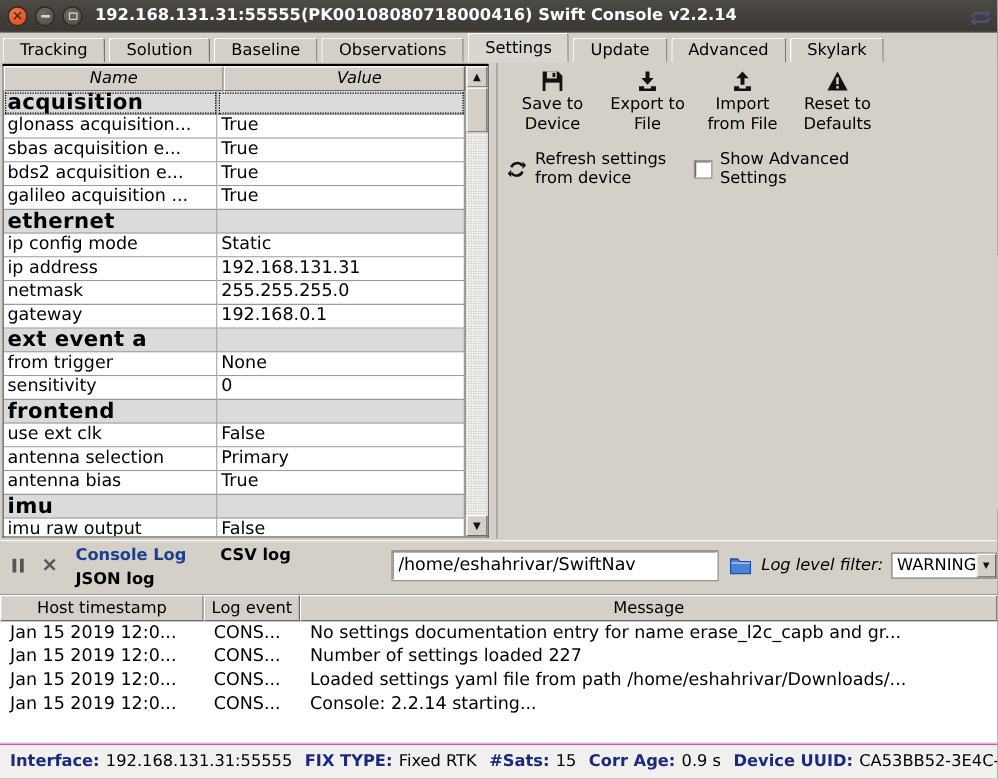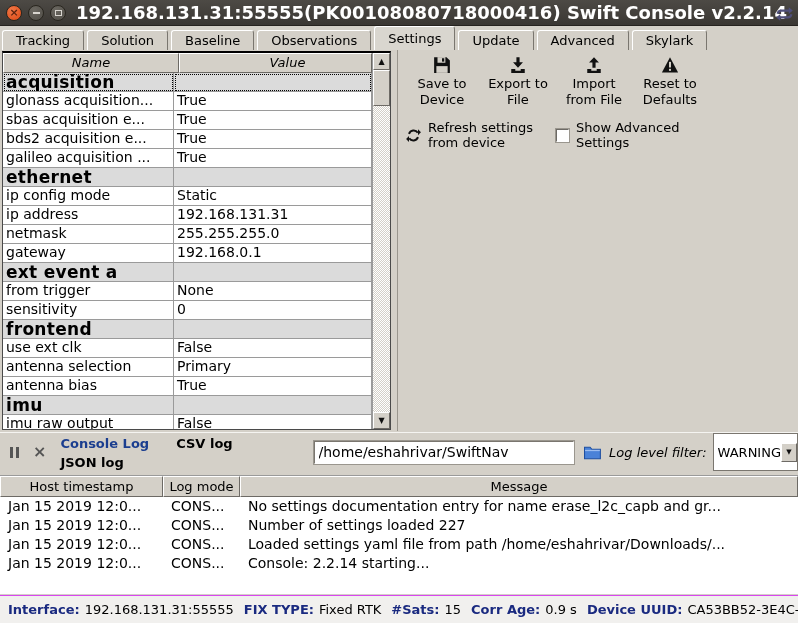--- a/index.html
+++ b/index.html
@@ -15,21 +15,21 @@
   }
   .winbtn {
     width:16px; height:16px; border-radius:50%; margin-left:6px;
     background:radial-gradient(circle at 35% 30%, #6b6861, #504d47);
     border:1px solid #29261f; display:flex; align-items:center; justify-content:center;
     color:#d8d5cf; font-size:11px; line-height:1;
   }
   .winbtn.close { background:radial-gradient(circle at 35% 30%, #f07746, var(--ubuntuOrange,#dd4814)); color:#5c2410; font-weight:bold; }
   .winbtn .mini { display:block; width:7px; height:2px; background:#d8d5cf; }
   .winbtn .maxi { display:block; width:7px; height:6px; border:1.5px solid #d8d5cf; }
-  .title-text { color:#fff; font-weight:bold; font-size:18px; margin-left:10px; white-space:nowrap; }
+  .title-text { color:#fff; font-weight:bold; font-size:13px; margin-left:10px; white-space:nowrap; }
   
   .tabbar { height:24px; display:flex; align-items:flex-end; padding-left:2px; }
   .tab {
     height:20px; line-height:19px; padding:0 13px; margin-right:3px; font-size:13px;
     background:#d4d0c8; border:1px solid #7a766f; border-bottom:none;
     border-top-color:#fff; border-left-color:#fff; border-radius:3px 3px 0 0;
     white-space:nowrap;
   }
   .tab.active { height:24px; line-height:23px; background:#d9d6cf; position:relative; z-index:3; }
   
@@ -96,21 +96,21 @@
   .ct-tab { font-weight:bold; font-size:13px; margin-right:22px; white-space:nowrap; }
   .ct-tab.active { color:var(--consoleTabBlue,#1b3e8f); }
   .log-input {
     width:292px; height:23px; background:#fff; border:1px solid #7a766f;
     border-bottom-color:#fff; border-right-color:#fff; outline:1px solid #9a968e;
     font-family:"DejaVu Sans",sans-serif; font-size:14px; padding:0 4px; margin-right:10px;
   }
   .folder-icon { margin-right:8px; }
   .filter-label { font-size:13px; margin-right:6px; white-space:nowrap;font-style:italic; }
   .dropdown {
-    width:92px; height:38px; background:#fff; border:1px solid #7a766f;
+    width:92px; height:21px; background:#fff; border:1px solid #7a766f;
     display:flex; align-items:center; font-size:13px;
   }
   .dropdown .dd-value { flex:1; padding-left:4px; overflow:hidden; white-space:nowrap; }
   .dd-btn {
     width:16px; height:19px; background:#d4d0c8; border:1px solid #6d6a65;
     border-top-color:#fff; border-left-color:#fff; font-size:7px; text-align:center; line-height:17px; color:#111;
   }
   .console-table { position:absolute; top:42px; left:0; right:0; bottom:1px; background:#fff; border-top:1px solid #9a9a9a; }
   .ct-header { display:flex; height:21px; background:#d4d0c8; }
   .ct-hcell {
@@ -359,21 +359,21 @@
       </svg>
       <span class="filter-label">Log level filter:</span>
       <div class="dropdown">
         <span class="dd-value">WARNING</span>
         <span class="dd-btn">▼</span>
       </div>
     </div>
     <div class="console-table">
       <div class="ct-header">
         <div class="ct-hcell c0">Host timestamp</div>
-        <div class="ct-hcell c1">Log mode</div>
+        <div class="ct-hcell c1">Log event</div>
         <div class="ct-hcell c2">Message</div>
       </div>
       <div class="ct-body">
 
           <div class="log-row">
             <div class="log-cell c0">Jan 15 2019 12:0...</div>
             <div class="log-cell c1">CONS...</div>
             <div class="log-cell c2">No settings documentation entry for name erase_l2c_capb and gr...</div>
           </div>
 

